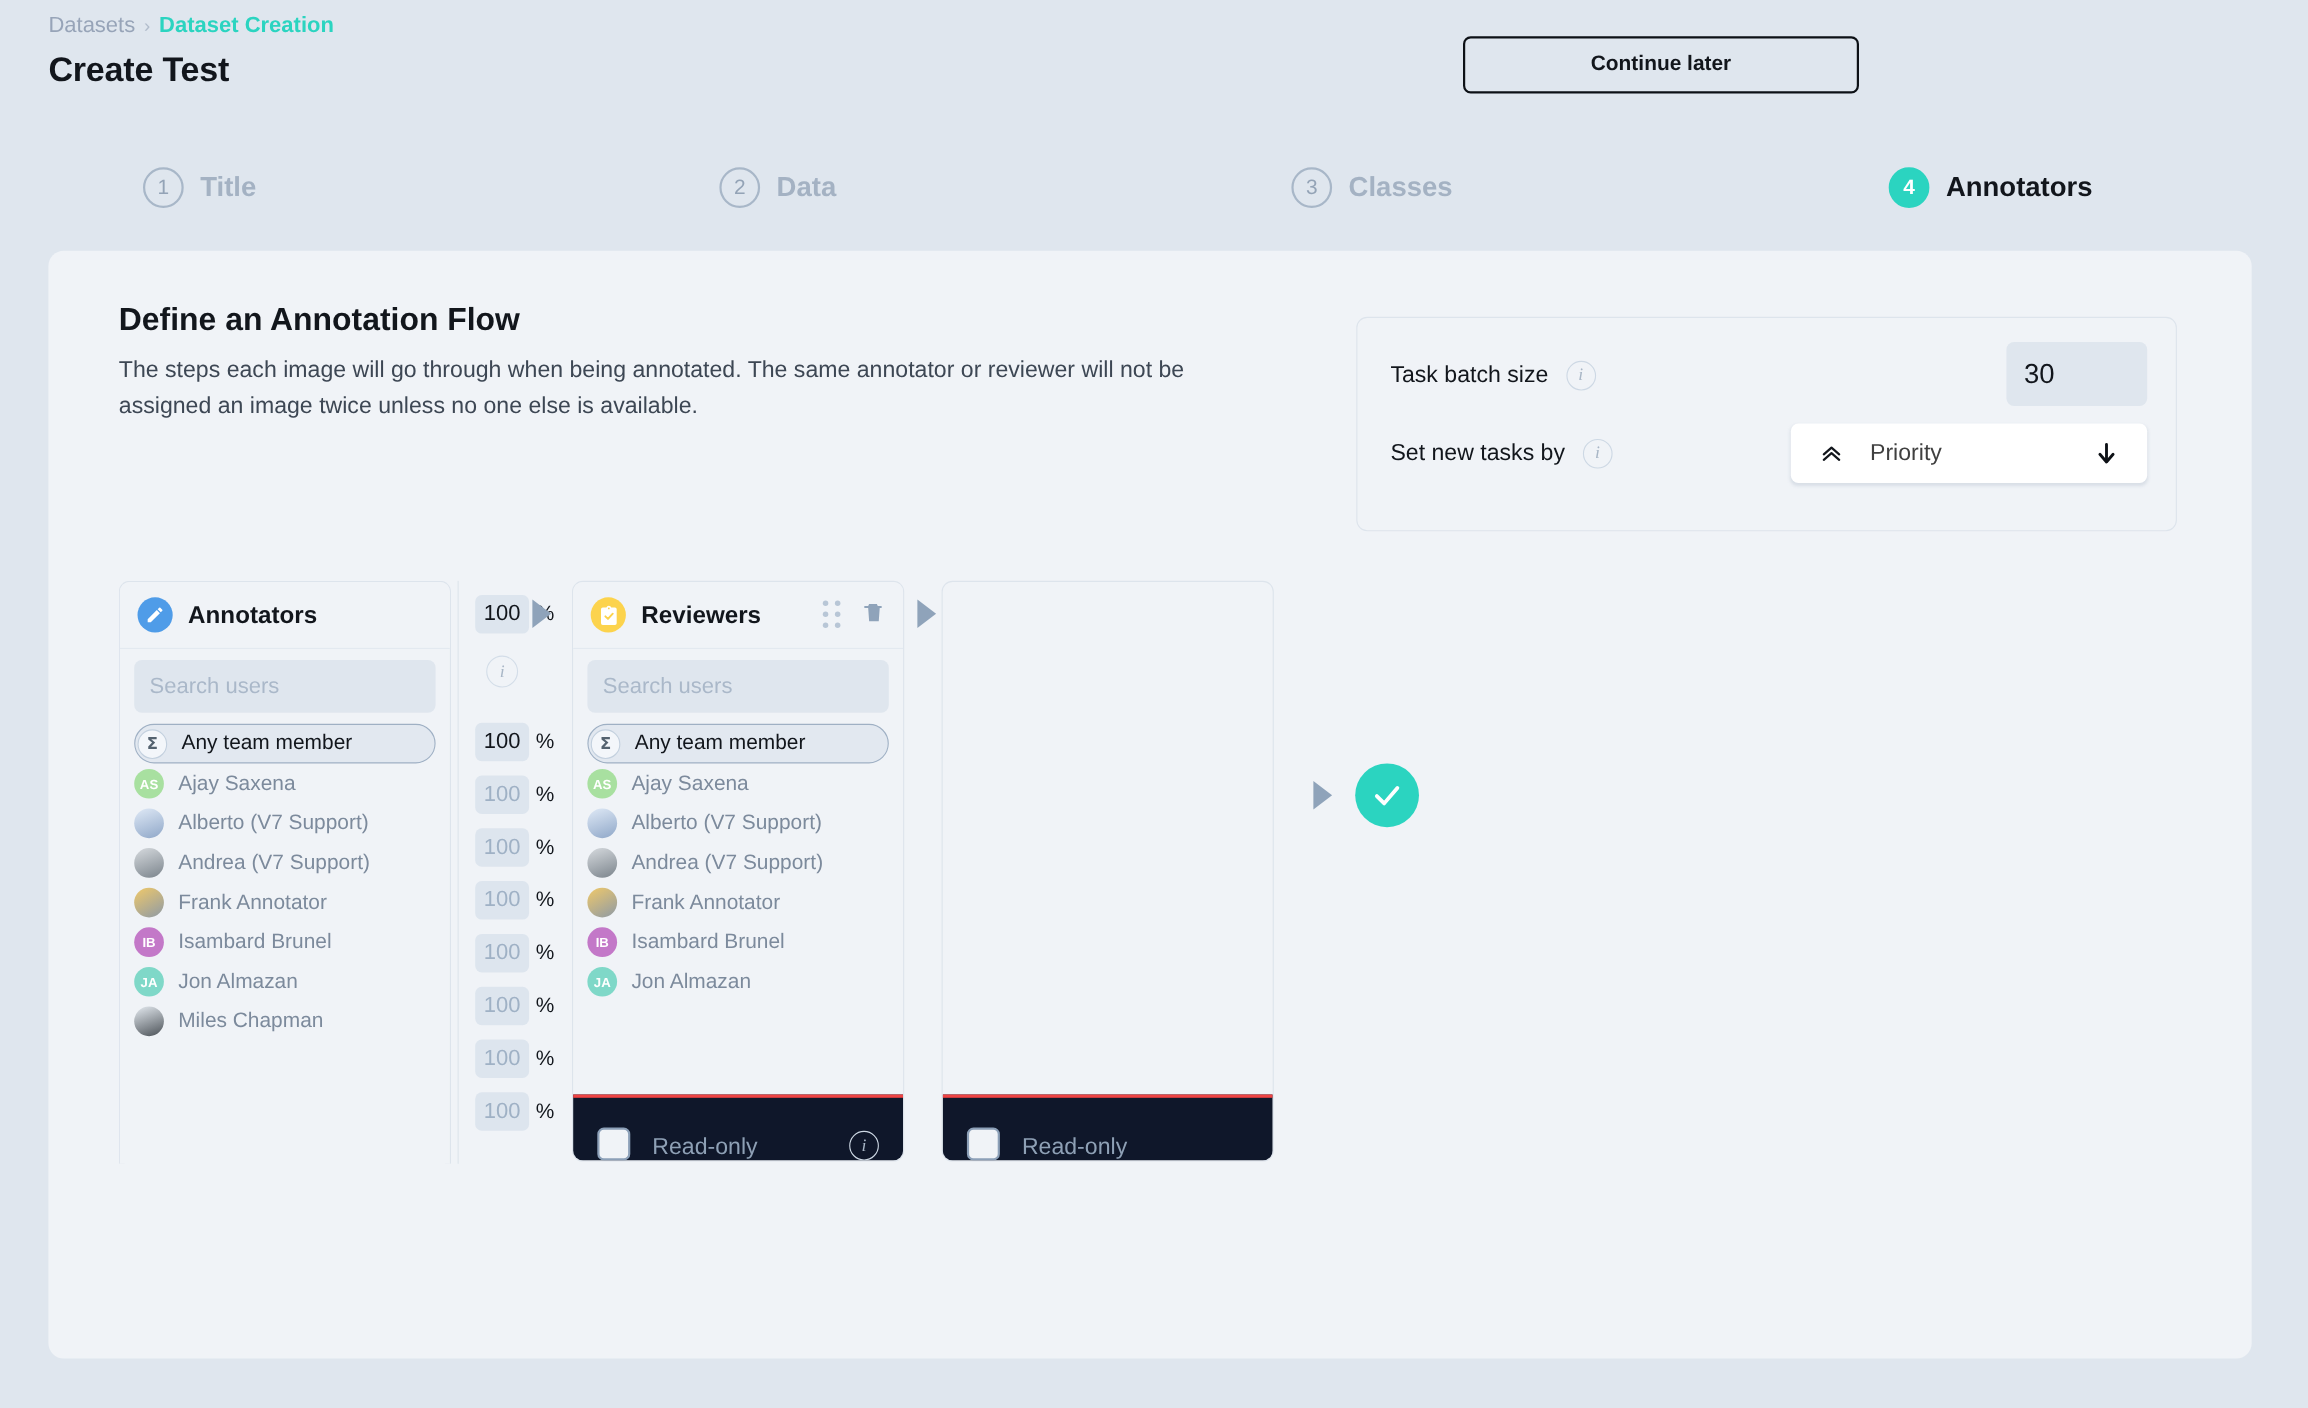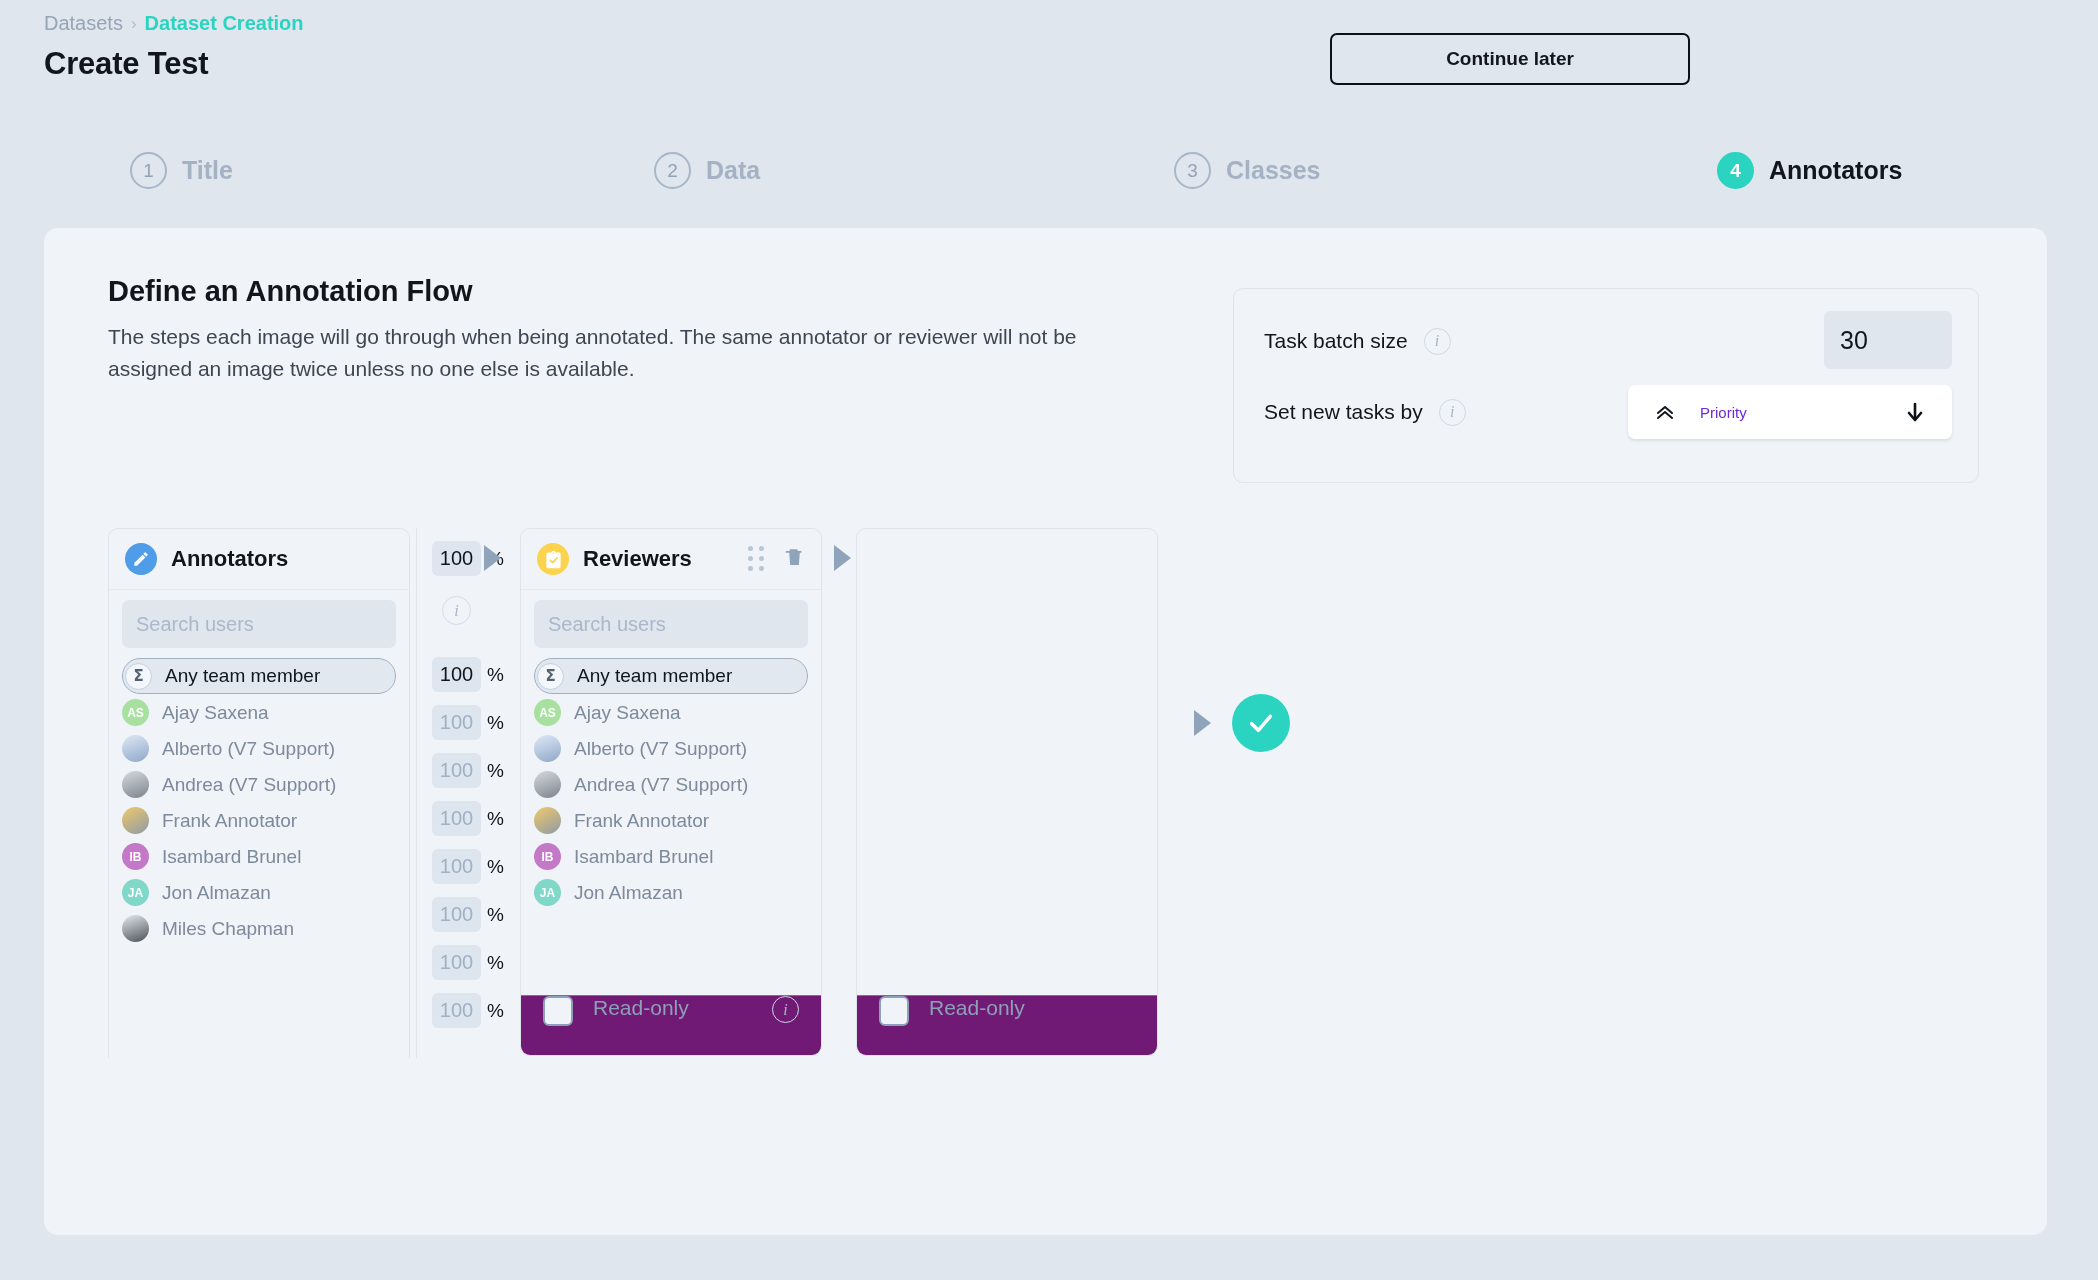--- a/index.html
+++ b/index.html
@@ -93,21 +93,21 @@
     font-family: "Liberation Sans", sans-serif;
   }
   .tasks-select {
     position: absolute; right: 26px; top: 96px;
     width: 324px; height: 54px;
     background: #ffffff; border-radius: 7px;
     box-shadow: 0 2px 3px rgba(130,150,175,0.22);
     display: flex; align-items: center; cursor: pointer;
   }
   .sel-chev { margin-left: 24px; width: 26px; height: 26px; display:flex; align-items:center; justify-content:center;}
-  .sel-text { margin-left: 22px; font-size: 15px; color: #6d28d9; flex: 1; }
+  .sel-text { margin-left: 22px; font-size: 21px; color: #404040; flex: 1; }
   .sel-arrow { margin-right: 26px; width: 22px; height: 24px; display:flex; align-items:center; justify-content:center;}
 
   
   .flow { position: absolute; left: 64px; top: 300px; height: 560px; }
 
   .stage-card {
     position: absolute; top: 0;
     width: 302px;
     background: #f0f3f7;
     border: 1px solid #dde4ec; border-radius: 10px;
@@ -154,23 +154,23 @@
     display: flex; align-items: center; justify-content: center;
     font-size: 12px; font-weight: 700; color: #ffffff; flex: 0 0 auto;
     overflow: hidden;
   }
   .avatar.sigma { background: #f3f6fa; border: 1px solid #c3d0de; color: #54626f; font-size: 15px; font-family: "DejaVu Sans", sans-serif;}
   .user-name { margin-left: 13px; font-size: 19px; color: #7c8a9c; white-space: nowrap;}
   .user-row.any .user-name { color: #12161c; margin-left: 13px; }
 
   .card-footer {
     position: absolute; left: 0; bottom: 0; width: 100%;
-    height: 60px; background: #701a75;
-    border-top: 1px solid #ef4444;
-    display: flex; align-items: flex-start; padding: 0 22px;
+    height: 60px; background: #0f172a;
+    border-top: 3px solid #ef4444;
+    display: flex; align-items: flex-end; padding: 0 22px;
   }
   .chk {
     width: 30px; height: 30px; border: 2px solid #8ca0b8; border-radius: 6px;
     background: #f0f3f7; cursor: pointer; flex: 0 0 auto;
   }
   .chk-label { margin-left: 20px; font-size: 21px; color: #8ea0b5; }
   .footer-info { margin-left: auto; }
 
   
   .pct-col { position: absolute; left: 308px; top: 0; width: 98px; height: 530px; }

